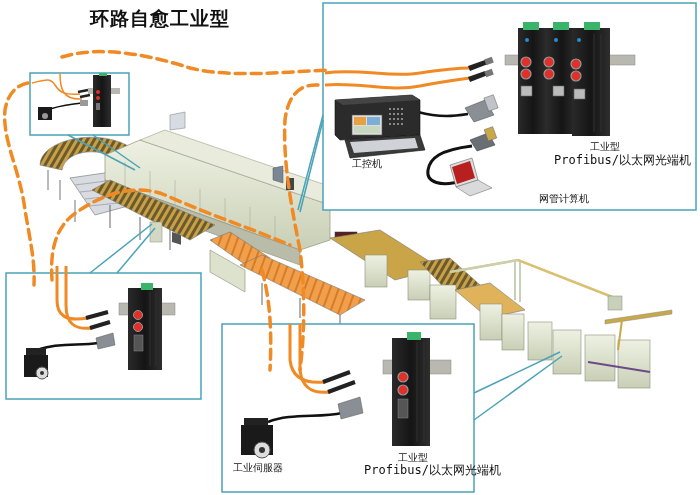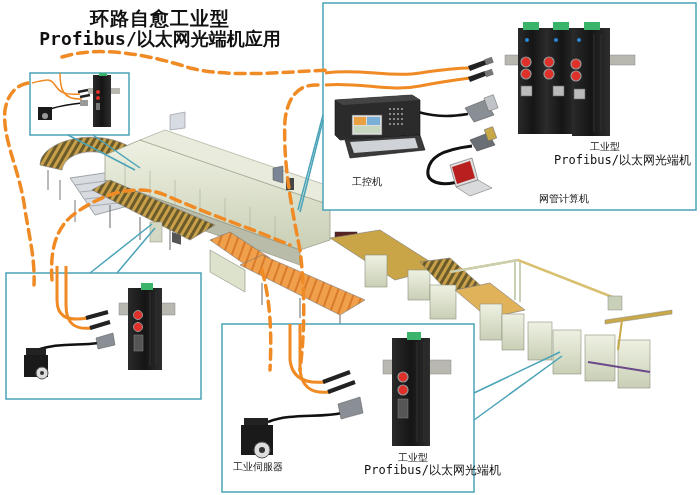--- a/index.html
+++ b/index.html
@@ -304,23 +304,22 @@
       <circle cx="403" cy="390" r="5" fill="#e0302a" stroke="#999" stroke-width="1.2"></circle>
       <rect x="398" y="399" width="10" height="19" fill="#555" stroke="#888" stroke-width="0.5"></rect>
       <line x1="417" y1="342" x2="417" y2="442" stroke="#333" stroke-width="1"></line>
       <line x1="424" y1="342" x2="424" y2="442" stroke="#333" stroke-width="1"></line>
     </g>
   </g>
 </svg>
 
 
 <div class="title title-line1">环路自愈工业型</div>
-<div class="title title-line2">Profibus/以太网光端机应用</div>
-
-<div class="label" style="left:352px; top:176px;">工控机</div>
+
+<div class="label" style="left:352px; top:158px;">工控机</div>
 <div class="label" style="left:494px; top:193px;margin-left:45px;">网管计算机</div>
 <div class="label" style="left:590px; top:141px;">工业型</div>
 <div class="label label-mono" style="left:554px; top:154px;">Profibus/以太网光端机</div>
 
-<div class="label" style="left:233px; top:462px;font-family:Liberation Mono, monospace;">工业伺服器</div>
+<div class="label" style="left:233px; top:462px;">工业伺服器</div>
 <div class="label" style="left:398px; top:452px;">工业型</div>
 <div class="label label-mono" style="left:364px; top:464px;">Profibus/以太网光端机</div>
 </div>
 
 </body></html>

